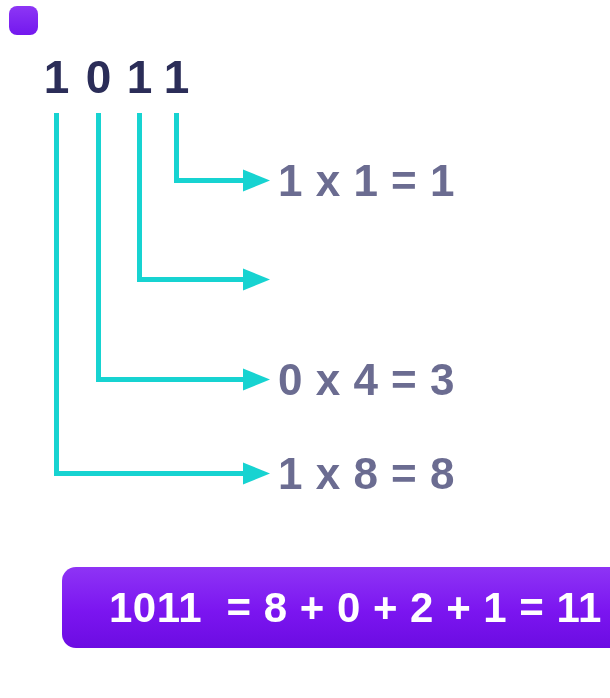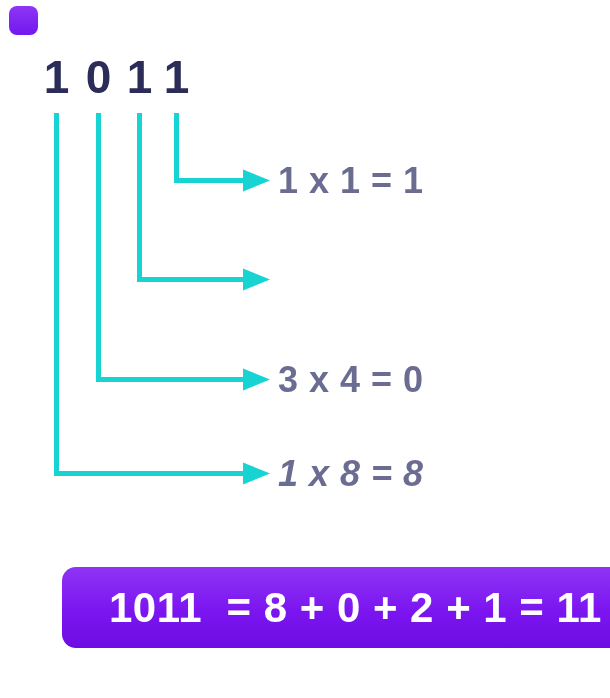--- a/index.html
+++ b/index.html
@@ -37,31 +37,31 @@
     position: absolute;
     left: 0;
     top: 0;
     width: 610px;
     height: 698px;
   }
   .equation {
     position: absolute;
     left: 278px;
     transform: translateY(-50%);
-    font-size: 36px;
+    font-size: 44px;
     font-weight: bold;
     line-height: 1;
     letter-spacing: 0.5px;
     color: #6b6c91;
     white-space: pre;
   }
   .eq-row-1 { top: 181px; }
   .eq-row-2 { top: 280px; }
   .eq-row-3 { top: 380px; }
-  .eq-row-4 { top: 474px; font-style: italic; }
+  .eq-row-4 { top: 474px; }
   .summary-box {
     position: absolute;
     left: 62px;
     top: 567px;
     width: 587px;
     height: 81px;
     border-radius: 14px;
     background: linear-gradient(180deg, #8e34f5 0%, #7b15f0 55%, #6c0ce2 100%);
     display: flex;
     align-items: center;
@@ -97,20 +97,20 @@
     </g>
     <g fill="#17d3d1" stroke="none">
       <polygon points="243,169.5 270,180.5 243,191.5"></polygon>
       <polygon points="243,268.5 270,279.5 243,290.5"></polygon>
       <polygon points="243,368.5 270,379.5 243,390.5"></polygon>
       <polygon points="243,462.5 270,473.5 243,484.5"></polygon>
     </g>
   </svg>
 
   <div class="equation eq-row-1">1 x 1 = 1</div>
-  <div class="equation eq-row-3">3 x 4 = 0</div>
+  <div class="equation eq-row-3">0 x 4 = 3</div>
   <div class="equation eq-row-4">1 x 8 = 8</div>
 
   <div class="summary-box">
     <span class="summary-text">1011  = 8 + 0 + 2 + 1 = 11</span>
   </div>
 
 </div>
 
 </body></html>

